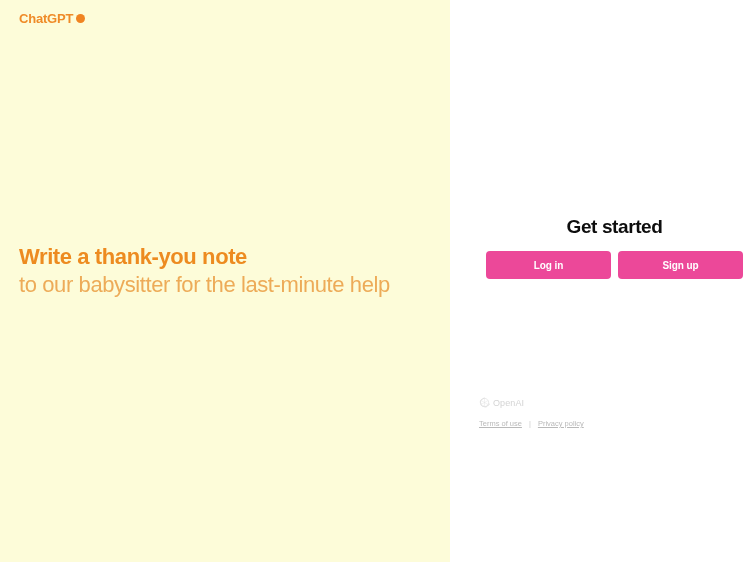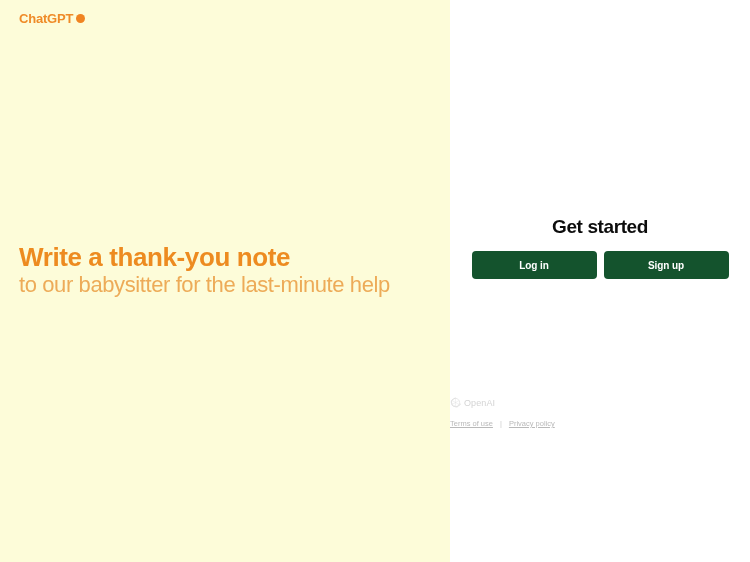--- a/index.html
+++ b/index.html
@@ -11,20 +11,21 @@
     height: 562px;
     overflow: hidden;
     font-family: "Liberation Sans", sans-serif;
     background: #ffffff;
   }
   .page {
     position: relative;
     width: 750px;
     height: 562px;
     display: flex;
+    gap: 29px;
   }
 
   
   .left-panel {
     position: relative;
     width: 450px;
     height: 562px;
     background: #fdfcd9;
     flex: 0 0 450px;
   }
@@ -49,21 +50,21 @@
     background: #f08422;
     display: inline-block;
   }
   .promo {
     position: absolute;
     left: 19px;
     top: 243px;
     width: 400px;
   }
   .promo-line-bold {
-    font-size: 26px;
+    font-size: 22px;
     font-weight: bold;
     color: #ed8b20;
     letter-spacing: -0.4px;
     line-height: 28px;
     margin: 0;
   }
   .promo-line-light {
     font-size: 22px;
     font-weight: normal;
     color: #edab58;
@@ -97,21 +98,21 @@
   }
   .auth-buttons {
     display: flex;
     gap: 7px;
   }
   .auth-btn {
     width: 125px;
     height: 28px;
     border: none;
     border-radius: 4px;
-    background: #14532d;
+    background: #ec4899;
     color: #ffffff;
     font-family: "Liberation Sans", sans-serif;
     font-size: 10px;
     font-weight: bold;
     letter-spacing: -0.1px;
     cursor: pointer;
     display: flex;
     align-items: center;
     justify-content: center;
   }

